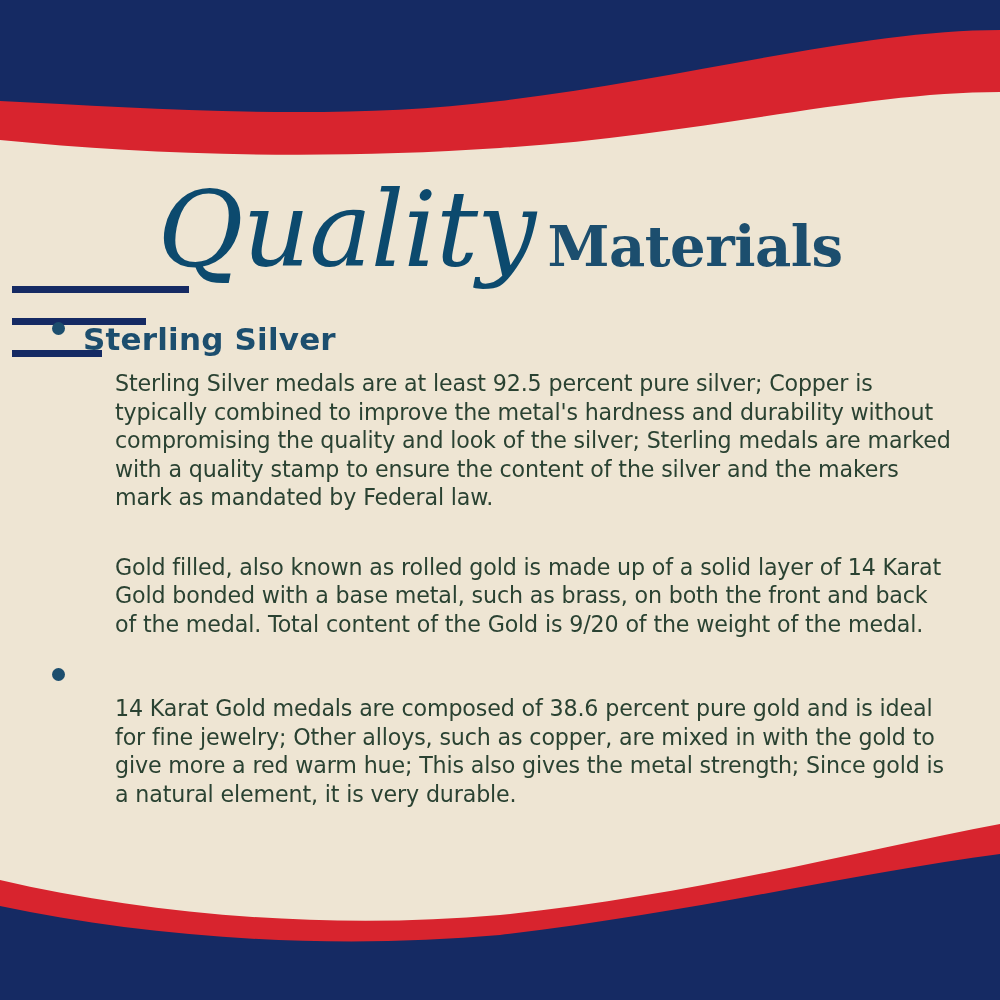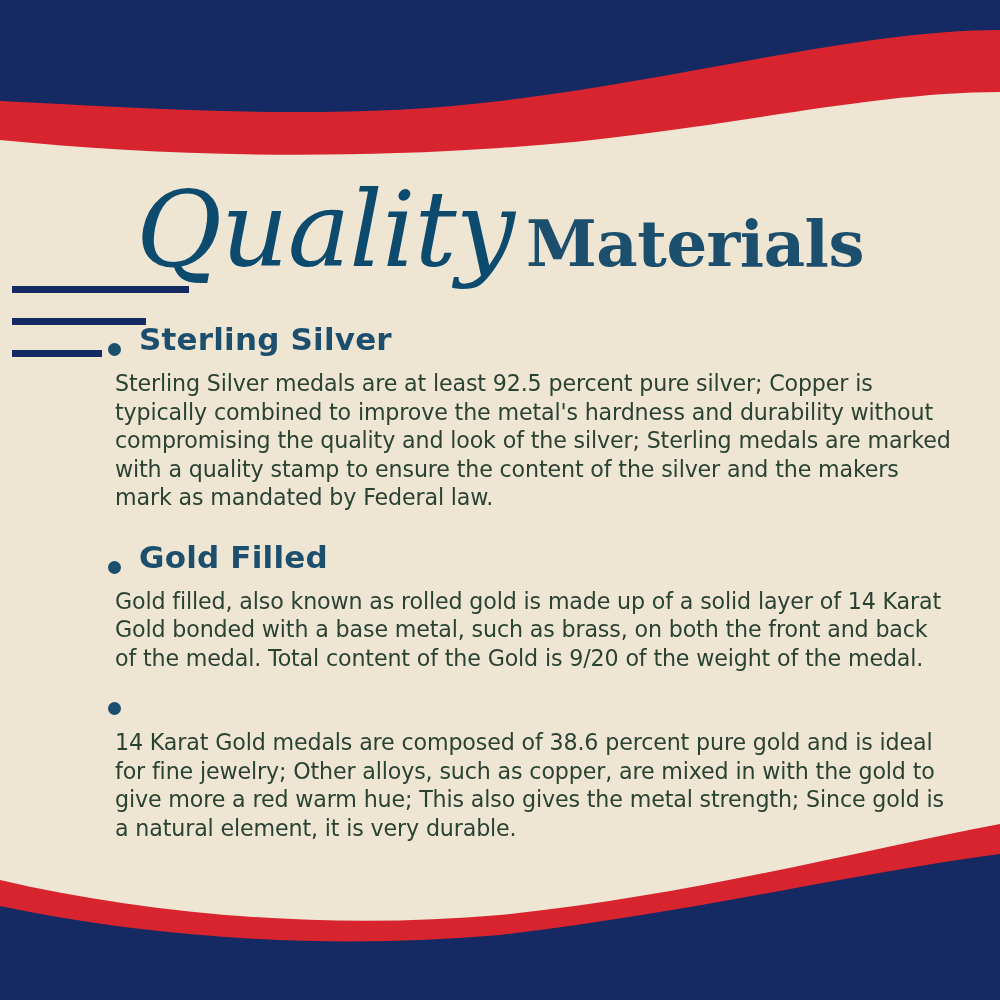--- a/index.html
+++ b/index.html
@@ -56,21 +56,21 @@
     font-style: italic;
     font-weight: 400;
     font-size: 105px;
     line-height: 1;
     color: #0c4a6e;
     letter-spacing: -1px;
   }
   .title-roman {
     font-family: "DejaVu Serif", "Liberation Serif", serif;
     font-weight: 700;
-    font-size: 64px;
+    font-size: 56px;
     line-height: 1;
     color: #1c4e6e;
     letter-spacing: -0.5px;
     margin-left: 12px;
   }
 
   
   .rules {
     position: absolute;
     left: 12px;
@@ -91,22 +91,22 @@
     position: absolute;
     top: 322px;
     left: 0;
     width: 1000px;
   }
   .section {
     position: relative;
   }
   .section-head {
     display: flex;
-    align-items: flex-end;
-    padding-left: 108px;
+    align-items: flex-start;
+    padding-left: 52px;
   }
   .bullet-dot {
     width: 13px;
     height: 13px;
     border-radius: 50%;
     background: #1c4e6e;
     flex: 0 0 auto;
     margin-right: 18px;
   }
   .section-title {
@@ -158,24 +158,20 @@
       <div class="section-head">
         <span class="bullet-dot"></span>
         <span class="section-title">Sterling Silver</span>
       </div>
       <p class="section-body">Sterling Silver medals are at least 92.5 percent pure silver; Copper is typically combined to improve the metal's hardness and durability without compromising the quality and look of the silver; Sterling medals are marked with a quality stamp to ensure the content of the silver and the makers mark as mandated by Federal law.</p>
     </div>
 
     <div class="gap-1"></div>
 
     <div class="section">
-      <div class="section-head">
-        <span class="bullet-dot"></span>
-        <span class="section-title">Gold Filled</span>
-      </div>
       <p class="section-body">Gold filled, also known as rolled gold is made up of a solid layer of 14 Karat Gold bonded with a base metal, such as brass, on both the front and back of the medal. Total content of the Gold is 9/20 of the weight of the medal.</p>
     </div>
 
     <div class="gap-2"></div>
 
     <div class="section">
       <div class="section-head">
         <span class="bullet-dot"></span>
       </div>
       <p class="section-body">14 Karat Gold medals are composed of 38.6 percent pure gold and is ideal for fine jewelry; Other alloys, such as copper, are mixed in with the gold to give more a red warm hue; This also gives the metal strength; Since gold is a natural element, it is very durable.</p>

